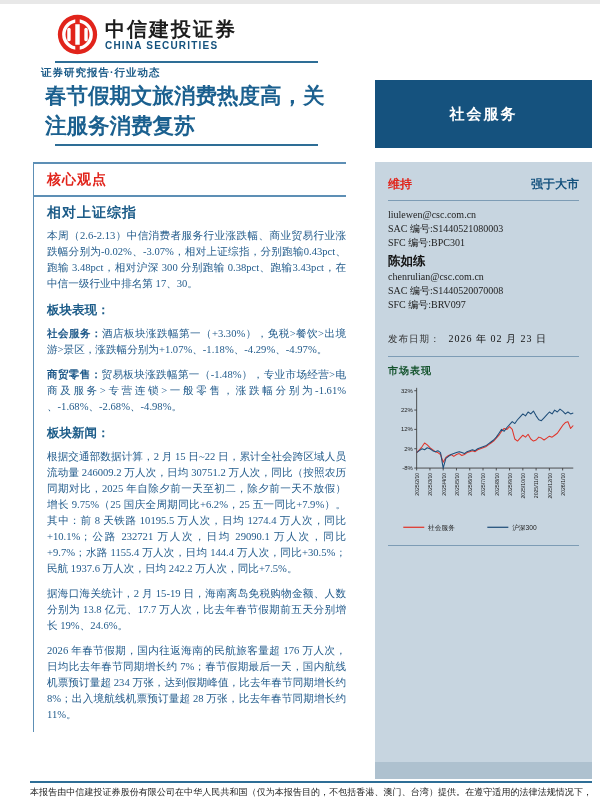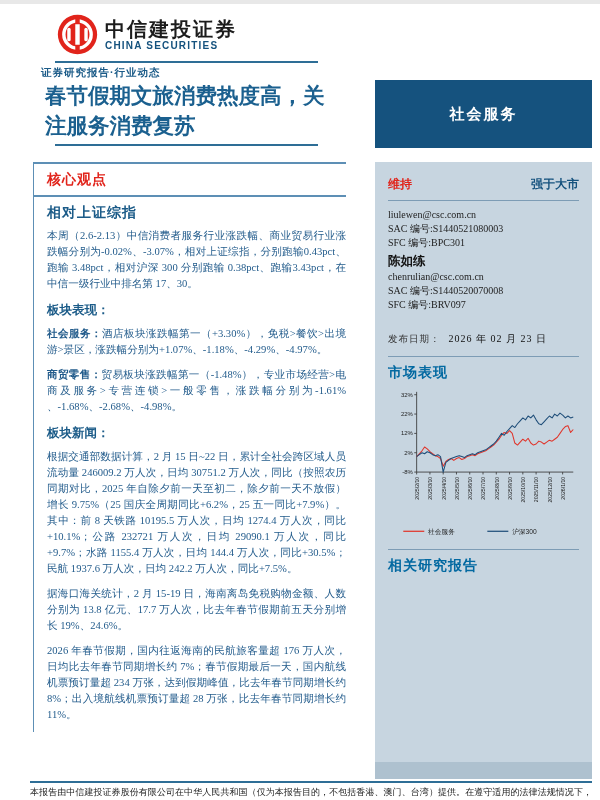--- a/index.html
+++ b/index.html
@@ -38,21 +38,21 @@
   .rating-row { display:flex; justify-content:space-between; align-items:baseline; margin-top:2px; }
   .rating-action { font-family:"Liberation Sans", sans-serif; font-weight:bold; font-size:12px; color:#e1241b; }
   .rating-value { font-family:"Liberation Sans", sans-serif; font-weight:bold; font-size:12px; color:#15527e; }
   .side-hr { border:none; border-top:1px solid #7d9cb5; margin:7px 0; }
   .analyst-name { font-family:"Liberation Sans", sans-serif; font-weight:bold; font-size:12.5px; color:#111; margin-top:3px; }
   .analyst-detail { font-size:10px; color:#222; line-height:14px; }
   .analyst-detail a { color:#222; text-decoration:none; }
   .publish-row { margin:16px 0 10px; }
   .publish-label { font-size:9.5px; color:#333; letter-spacing:1px; }
   .publish-date { font-size:10px; color:#111; margin-left:8px; letter-spacing:1px; }
-  .side-heading { font-family:"Liberation Sans", sans-serif; font-weight:bold; font-size:14px; color:#0369a1; letter-spacing:1px; margin:4px 0 6px; }
+  .side-heading { font-family:"Liberation Sans", sans-serif; font-weight:bold; font-size:10px; color:#14532d; letter-spacing:1px; margin:4px 0 6px; }
   .chart-wrap { margin:2px 0 4px; }
   
   .footer-rule { position:absolute; left:30px; top:777px; width:562px; height:2px; background:#2e6e96; }
   .footer-text { position:absolute; left:30px; top:782px; width:562px; font-size:9px; line-height:13.5px; color:#222; text-align:justify; }
 </style>
 </head>
 <body>
 
 <div class="page">
 
@@ -164,21 +164,20 @@
           <polyline points="30.0,71.8 32.8,68.8 35.6,65.7 38.3,61.7 41.1,63.7 43.9,66.7 46.7,68.8 49.5,70.8 52.2,71.8 55.0,73.8 57.8,81.9 60.6,76.9 63.4,74.8 66.1,73.8 68.9,75.8 71.7,73.8 74.5,72.8 77.3,74.8 80.0,73.8 82.8,71.8 85.6,70.8 88.4,69.8 91.2,70.8 93.9,68.8 96.7,67.8 99.5,66.7 102.3,65.7 105.1,63.7 107.8,61.7 110.6,59.7 113.4,56.6 116.2,53.6 118.9,49.5 121.7,46.5 124.5,47.5 127.3,44.5 130.1,47.5 132.8,57.6 135.6,59.7 138.4,56.6 141.2,53.6 144.0,55.6 146.7,52.6 149.5,57.6 152.3,59.7 155.1,58.6 157.9,55.6 160.6,56.6 163.4,58.6 166.2,56.6 169.0,54.6 171.8,55.6 174.5,53.6 177.3,51.5 180.1,47.5 182.9,43.4 185.7,40.4 188.4,39.4 191.2,46.5 194.0,43.4" fill="none" stroke="#e0352b" stroke-width="1.1" stroke-linejoin="round"></polyline>
           <polyline points="30.0,71.8 32.8,69.8 35.6,67.8 38.3,68.8 41.1,66.7 43.9,67.8 46.7,69.8 49.5,70.8 52.2,69.8 55.0,71.8 57.8,88.0 60.6,77.9 63.4,75.8 66.1,73.8 68.9,72.8 71.7,71.8 74.5,70.8 77.3,71.8 80.0,72.8 82.8,70.8 85.6,69.8 88.4,68.8 91.2,69.8 93.9,67.8 96.7,66.7 99.5,65.7 102.3,64.7 105.1,62.7 107.8,60.7 110.6,58.6 113.4,55.6 116.2,51.5 118.9,47.5 121.7,49.5 124.5,45.5 127.3,42.4 130.1,39.4 132.8,41.4 135.6,37.4 138.4,34.3 141.2,31.3 144.0,33.3 146.7,29.3 149.5,31.3 152.3,28.3 155.1,33.3 157.9,37.4 160.6,38.4 163.4,35.4 166.2,32.3 169.0,29.3 171.8,31.3 174.5,27.3 177.3,29.3 180.1,26.2 182.9,28.3 185.7,31.3 188.4,29.3 191.2,31.3 194.0,30.3" fill="none" stroke="#1f4e79" stroke-width="1.1" stroke-linejoin="round"></polyline>
           <line x1="16" y1="150" x2="38" y2="150" stroke="#e0352b" stroke-width="1.3"></line>
           <text x="42" y="152.6" font-size="7" fill="#222" font-family="Liberation Sans, sans-serif">社会服务</text>
           <line x1="104" y1="150" x2="126" y2="150" stroke="#1f4e79" stroke-width="1.3"></line>
           <text x="130" y="152.6" font-size="7" fill="#222" font-family="Liberation Sans, sans-serif">沪深300</text>
         </svg>
     </div>
     <hr class="side-hr">
 
-    <div class="side-heading">相关研究报告</div>
 
     <div class="sidebar-bottom-strip"></div>
   </aside>
 
   <div class="footer-rule"></div>
   <div class="footer-text">本报告由中信建投证券股份有限公司在中华人民共和国（仅为本报告目的，不包括香港、澳门、台湾）提供。在遵守适用的法律法规情况下，本报告亦可能由中信建投（国际）证券有限公司在香港提供。同时请务必阅读正文之后的免责条款和声明。</div>
 
 </div>
 
 </body></html>

